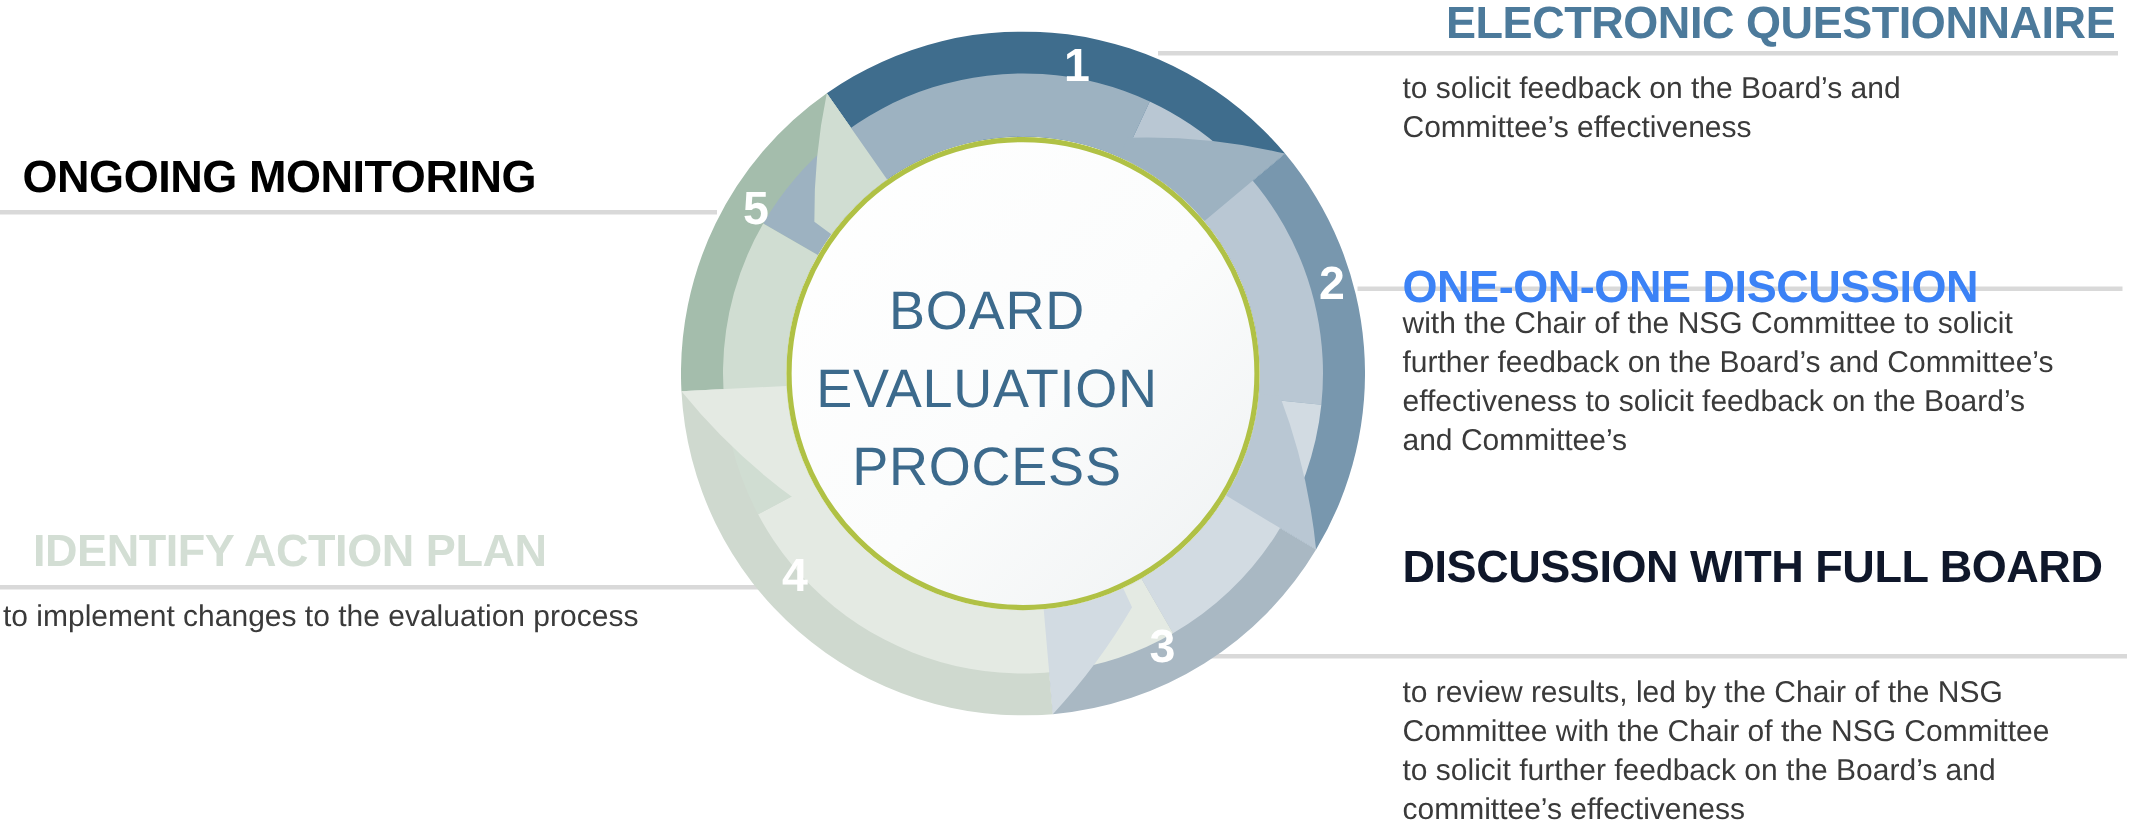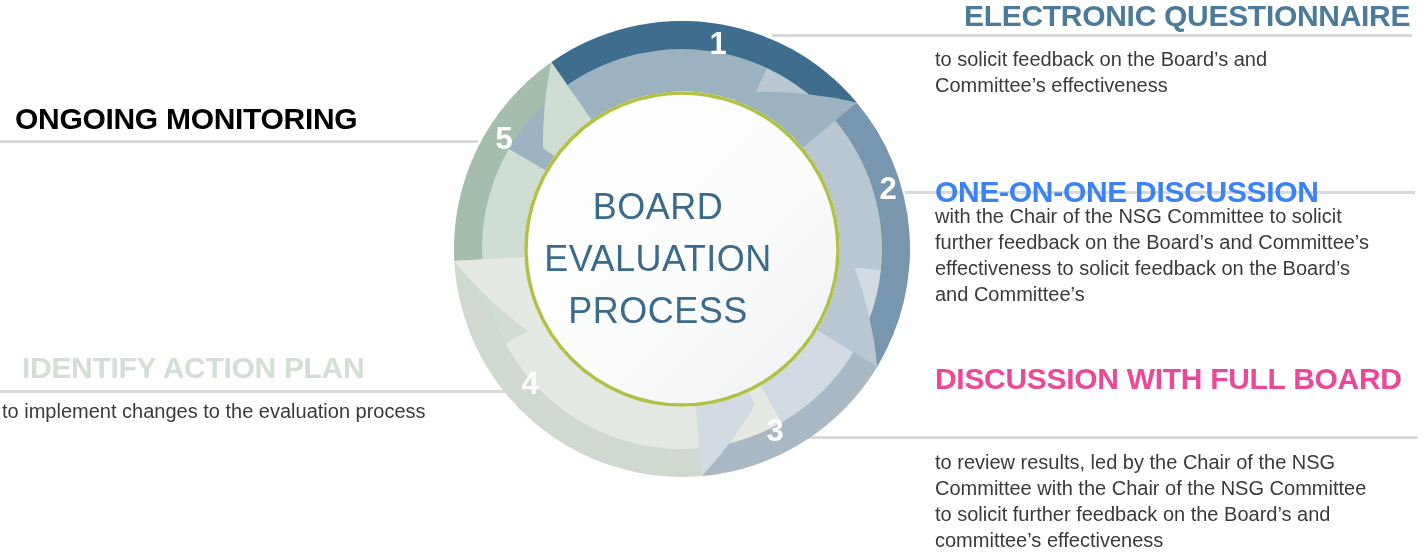--- a/index.html
+++ b/index.html
@@ -79,21 +79,21 @@
   <div class="txt step-heading" style="left: 935px; top: -1px; color: rgb(76, 122, 155); margin-left: 29px;">ELECTRONIC QUESTIONNAIRE</div>
   <div class="txt step-body" style="left:935px;top:46px;width:505px;">to solicit feedback on the Board’s and
 Committee’s effectiveness</div>
 
   <div class="txt step-heading" style="left: 935px; top: 159px; color: #3b82f6; margin-top: 16px;">ONE-ON-ONE DISCUSSION</div>
   <div class="txt step-body" style="left:935px;top:203px;width:505px;">with the Chair of the NSG Committee to solicit
 further feedback on the Board’s and Committee’s
 effectiveness to solicit feedback on the Board’s
 and Committee’s</div>
 
-  <div class="txt step-heading" style="left: 935px; top: 362px; color: #ec4899;">DISCUSSION WITH FULL BOARD</div>
+  <div class="txt step-heading" style="left: 935px; top: 362px; color: #0f172a;">DISCUSSION WITH FULL BOARD</div>
   <div class="txt step-body" style="left:935px;top:449px;width:505px;">to review results, led by the Chair of the NSG
 Committee with the Chair of the NSG Committee
 to solicit further feedback on the Board’s and
 committee’s effectiveness</div>
 
   <div class="txt step-heading" style="left: 2px; top: 102px; color: #000000; margin-left: 13px;">ONGOING MONITORING</div>
 
   <div class="txt step-heading" style="left: 2px; top: 351px; color: rgb(211, 222, 212); margin-left: 20px;">IDENTIFY ACTION PLAN</div>
   <div class="txt step-body" style="left:2px;top:398px;">to implement changes to the evaluation process</div>
 

